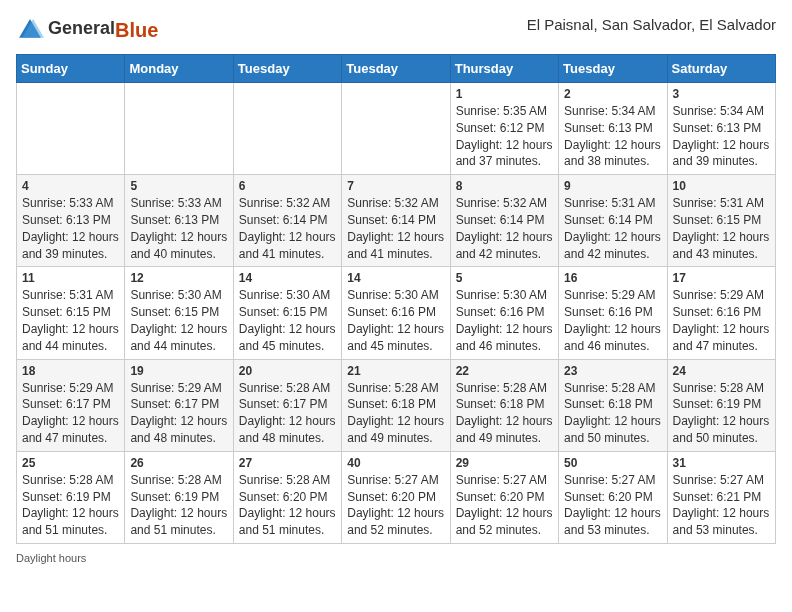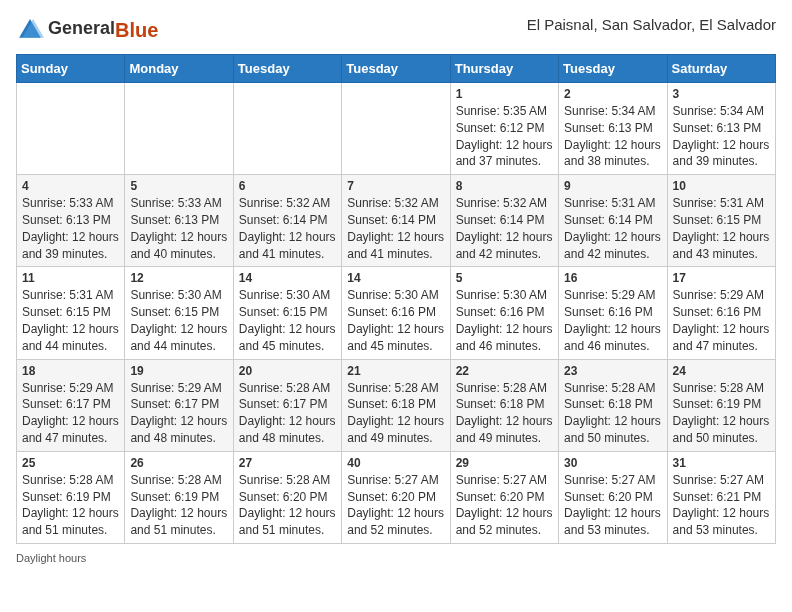--- a/index.html
+++ b/index.html
@@ -254,21 +254,21 @@
         </td>
         <td>
           <span class="day-number">40</span>
           <div class="day-info">Sunrise: 5:27 AM<br>Sunset: 6:20 PM<br>Daylight: 12 hours and 52 minutes.</div>
         </td>
         <td>
           <span class="day-number">29</span>
           <div class="day-info">Sunrise: 5:27 AM<br>Sunset: 6:20 PM<br>Daylight: 12 hours and 52 minutes.</div>
         </td>
         <td>
-          <span class="day-number">30</span>
+          <span class="day-number">50</span>
           <div class="day-info">Sunrise: 5:27 AM<br>Sunset: 6:20 PM<br>Daylight: 12 hours and 53 minutes.</div>
         </td>
         <td>
           <span class="day-number">31</span>
           <div class="day-info">Sunrise: 5:27 AM<br>Sunset: 6:21 PM<br>Daylight: 12 hours and 53 minutes.</div>
         </td>
       </tr>
     </tbody>
 </table>
 

